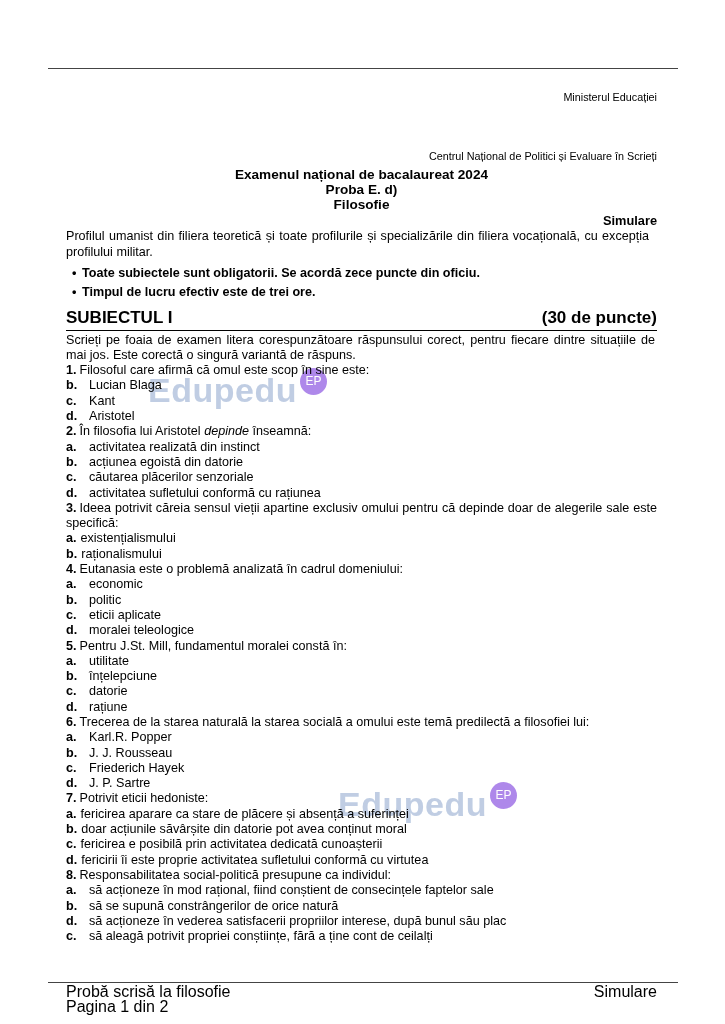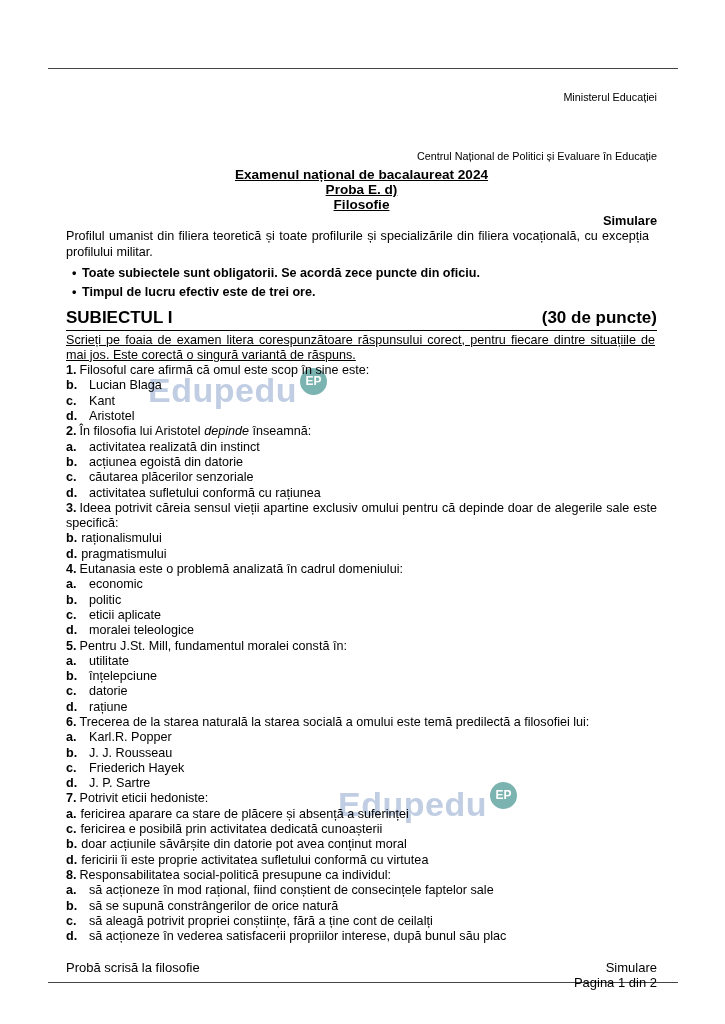--- a/index.html
+++ b/index.html
@@ -10,60 +10,60 @@
     font-family:"Liberation Sans", sans-serif;
     color:#000;
     overflow:hidden;
   }
   .content { position:absolute; left:66px; right:68px; top:44px; z-index:1; }
   .org { text-align:right; font-size:10.8px; line-height:12px;margin-top:47px; }
   .header-rule {
     position:absolute; left:48px; top:68px; width:630px;
     border-top:1.2px solid #444; z-index:1;
   }
-  .title-block { margin-top:6px; text-align:center; font-weight:bold; font-size:13.6px; line-height:14.8px;text-decoration:underline; }
+  .title-block { margin-top:6px; text-align:center; font-weight:bold; font-size:13.6px; line-height:14.8px; }
   .simulare { text-align:right; font-weight:bold; font-size:12.8px; line-height:15px; margin-top:1px; }
   .body-text { font-size:12.6px; line-height:15.3px; }
   .justify { text-align:justify; }
   .profile { margin:1px 8px 0 0; }
   .bullets { list-style:none; margin:4px 0 0 0; padding:0; }
   .bullets li { font-weight:bold; line-height:15.3px; padding:2px 0; display:flex; }
   .bullet-dot { display:inline-block; width:16px; padding-left:6px; box-sizing:border-box; }
   .subj-row {
     margin-top:7px; display:flex; justify-content:space-between;
     font-weight:bold; font-size:17px; line-height:16px;
     border-bottom:1.6px solid #000; padding-bottom:4px;
   }
-  .instructions { margin:2px 2px 0 0;text-decoration:underline; }
+  .instructions { margin:2px 2px 0 0; }
   .question { }
   .stem { }
   .qnum { font-weight:bold; margin-right:3px; }
   .it { font-style:italic; }
   .option { }
   .option .letter { font-weight:bold; }
   .option.wide .letter { display:inline-block; width:23px; }
   .option.narrow .letter { margin-right:4px; }
   .footer-rule {
     position:absolute; left:48px; top:982px; width:630px;
     border-top:1.2px solid #444; z-index:1;
   }
-  .page-footer { position:absolute; left:66px; right:68px; top:961px; z-index:1; font-size:13px; line-height:14px; }
+  .page-footer { position:absolute; left:66px; right:68px; top:985px; z-index:1; font-size:16px; line-height:14px; }
   .footer-row { display:flex; justify-content:space-between; }
-  .footer-center { text-align:right; margin-top:1px; }
+  .footer-center { text-align:left; margin-top:1px; }
   
   .wm {
     position:absolute; z-index:0; display:flex; align-items:flex-start;
     opacity:0.55; pointer-events:none; white-space:nowrap;
   }
   .wm-word {
     font-size:34px; font-weight:bold; color:#8da6cd; letter-spacing:0.5px; margin-top:3px;
   }
   .wm-logo {
     display:inline-block; width:27px; height:27px; border-radius:50%;
-    background:#0f766e; color:#ffffff; font-size:12px; font-weight:bold;
+    background:#6d28d9; color:#ffffff; font-size:12px; font-weight:normal;
     text-align:center; line-height:27px; margin-left:3px;
   }
   .wm1 { left:148px; top:368px; }
   .wm2 { left:338px; top:782px; }
 </style>
 </head>
 <body>
 
 <div class="page">
 
@@ -74,21 +74,21 @@
   <div class="wm wm2">
     <span class="wm-word">Edupedu</span>
     <span class="wm-logo">EP</span>
   </div>
 
   <div class="header-rule"></div>
   <div class="footer-rule"></div>
 
   <div class="content body-text">
     <div class="org">Ministerul Educației</div>
-    <div class="org">Centrul Național de Politici și Evaluare în Educație</div>
+    <div class="org">Centrul Național de Politici și Evaluare în Scrieți</div>
 
     <div class="title-block">
       <div>Examenul național de bacalaureat 2024</div>
       <div>Proba E. d)</div>
       <div>Filosofie</div>
     </div>
 
     <div class="simulare">Simulare</div>
 
     <p class="profile justify">Profilul umanist din filiera teoretică și toate profilurile și specializările din filiera vocațională, cu excepția profilului militar.</p>
@@ -120,22 +120,22 @@
         </div>
         <div class="question">
           <div class="stem"><span class="qnum">2.</span><span>În filosofia lui Aristotel </span><span class="it">depinde</span><span> înseamnă:</span></div>
           <div class="option wide"><span class="letter">a.</span><span class="otext">activitatea realizată din instinct</span></div>
           <div class="option wide"><span class="letter">b.</span><span class="otext">acțiunea egoistă din datorie</span></div>
           <div class="option wide"><span class="letter">c.</span><span class="otext">căutarea plăcerilor senzoriale</span></div>
           <div class="option wide"><span class="letter">d.</span><span class="otext">activitatea sufletului conformă cu rațiunea</span></div>
         </div>
         <div class="question">
           <div class="stem justify"><span class="qnum">3.</span><span>Ideea potrivit căreia sensul vieții apartine exclusiv omului pentru că depinde doar de alegerile sale este specifică:</span></div>
+          <div class="option narrow"><span class="letter">a.</span><span class="otext">existențialismului</span></div>
           <div class="option narrow"><span class="letter">b.</span><span class="otext">raționalismului</span></div>
-          <div class="option narrow"><span class="letter">d.</span><span class="otext">pragmatismului</span></div>
         </div>
         <div class="question">
           <div class="stem"><span class="qnum">4.</span><span>Eutanasia este o problemă analizată în cadrul domeniului:</span></div>
           <div class="option wide"><span class="letter">a.</span><span class="otext">economic</span></div>
           <div class="option wide"><span class="letter">b.</span><span class="otext">politic</span></div>
           <div class="option wide"><span class="letter">c.</span><span class="otext">eticii aplicate</span></div>
           <div class="option wide"><span class="letter">d.</span><span class="otext">moralei teleologice</span></div>
         </div>
         <div class="question">
           <div class="stem"><span class="qnum">5.</span><span>Pentru J.St. Mill, fundamentul moralei constă în:</span></div>
@@ -147,30 +147,30 @@
         <div class="question">
           <div class="stem"><span class="qnum">6.</span><span>Trecerea de la starea naturală la starea socială a omului este temă predilectă a filosofiei lui:</span></div>
           <div class="option wide"><span class="letter">a.</span><span class="otext">Karl.R. Popper</span></div>
           <div class="option wide"><span class="letter">b.</span><span class="otext">J. J. Rousseau</span></div>
           <div class="option wide"><span class="letter">c.</span><span class="otext">Friederich Hayek</span></div>
           <div class="option wide"><span class="letter">d.</span><span class="otext">J. P. Sartre</span></div>
         </div>
         <div class="question">
           <div class="stem"><span class="qnum">7.</span><span>Potrivit eticii hedoniste:</span></div>
           <div class="option narrow"><span class="letter">a.</span><span class="otext">fericirea aparare ca stare de plăcere și absență a suferinței</span></div>
+          <div class="option narrow"><span class="letter">b.</span><span class="otext">doar acțiunile săvârșite din datorie pot avea conținut moral</span></div>
           <div class="option narrow"><span class="letter">c.</span><span class="otext">fericirea e posibilă prin activitatea dedicată cunoașterii</span></div>
-          <div class="option narrow"><span class="letter">b.</span><span class="otext">doar acțiunile săvârșite din datorie pot avea conținut moral</span></div>
           <div class="option narrow"><span class="letter">d.</span><span class="otext">fericirii îi este proprie activitatea sufletului conformă cu virtutea</span></div>
         </div>
         <div class="question">
           <div class="stem"><span class="qnum">8.</span><span>Responsabilitatea social-politică presupune ca individul:</span></div>
           <div class="option wide"><span class="letter">a.</span><span class="otext">să acționeze în mod rațional, fiind conștient de consecințele faptelor sale</span></div>
           <div class="option wide"><span class="letter">b.</span><span class="otext">să se supună constrângerilor de orice natură</span></div>
+          <div class="option wide"><span class="letter">d.</span><span class="otext">să acționeze în vederea satisfacerii propriilor interese, după bunul său plac</span></div>
           <div class="option wide"><span class="letter">c.</span><span class="otext">să aleagă potrivit propriei conștiințe, fără a ține cont de ceilalți</span></div>
-          <div class="option wide"><span class="letter">d.</span><span class="otext">să acționeze în vederea satisfacerii propriilor interese, după bunul său plac</span></div>
         </div>
       </div>
   </div>
 
   <div class="page-footer">
     <div class="footer-row">
       <span>Probă scrisă la filosofie</span>
       <span>Simulare</span>
     </div>
     <div class="footer-center">Pagina 1 din 2</div>

